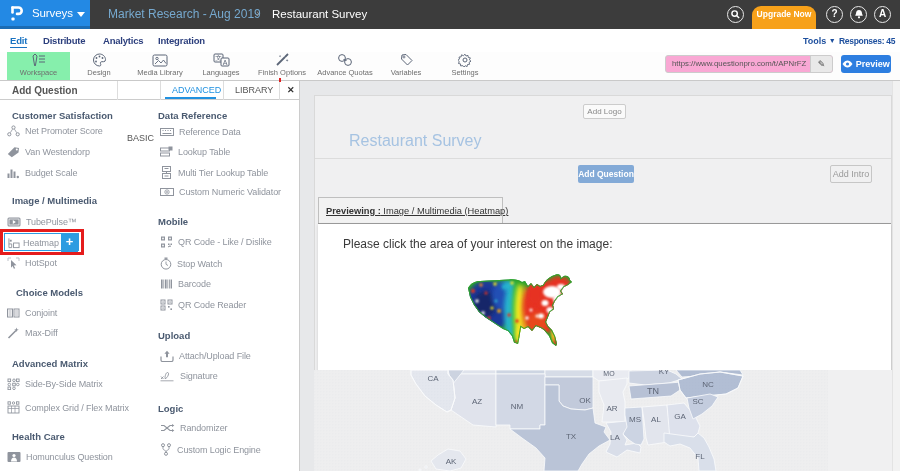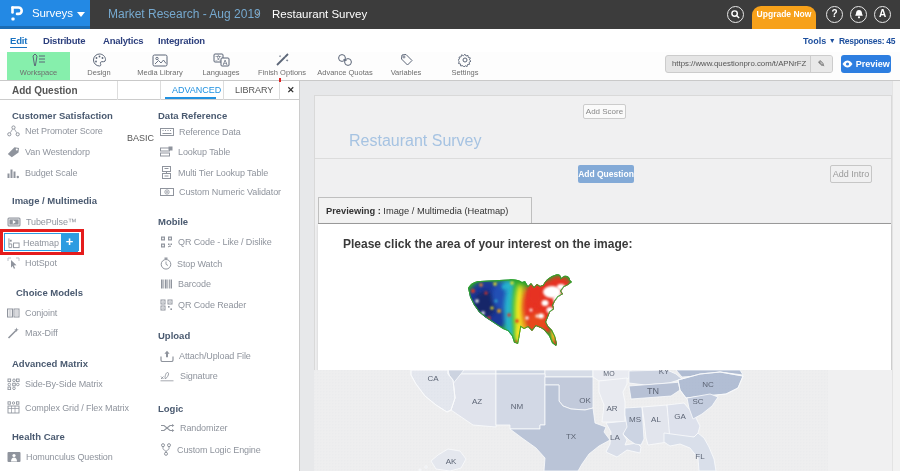--- a/index.html
+++ b/index.html
@@ -20,21 +20,21 @@
 #nav2 .t{position:absolute;top:6px;font-size:9.5px;font-weight:bold;letter-spacing:-0.2px;color:#2c3f7d;white-space:nowrap;}
 #nav2 .active{color:#1a73c2;border-bottom:1px solid #1a73c2;padding-bottom:1px;}
 #tools{position:absolute;left:803px;top:7px;font-size:9px;font-weight:bold;color:#1d4f9e;white-space:nowrap;}
 #resp{position:absolute;left:839px;top:7px;font-size:8.5px;font-weight:bold;letter-spacing:-0.3px;color:#1d4f9e;white-space:nowrap;}
 
 #toolbar{position:absolute;left:0;top:52px;width:900px;height:29px;background:#fdfdfd;border-bottom:1px solid #c9c9c9;}
 .tbitem{position:absolute;top:0;height:28px;text-align:center;}
 .tbitem .ic{height:15px;margin-top:1px;}
 .tbitem .lb{font-size:7.5px;color:#6e6e6e;margin-top:0px;}
 #tb0{background:#86efac;}
-#urlbox{position:absolute;left:665px;top:3px;width:168px;height:18px;border:1px solid #ccc;border-radius:3px;background:#e5e5e5;font-size:7.8px;color:#555;line-height:16px;padding-left:6px;white-space:nowrap;}
+#urlbox{position:absolute;left:665px;top:3px;width:168px;height:18px;border:1px solid #ccc;border-radius:3px;background:#f9a8d4;font-size:7.8px;color:#555;line-height:16px;padding-left:6px;white-space:nowrap;}
 #urlpencil{position:absolute;right:0;top:0;width:22px;height:16px;background:#e9e9e9;border-left:1px solid #ccc;border-radius:0 2px 2px 0;text-align:center;font-size:9px;color:#444;}
 #previewbtn{position:absolute;left:841px;top:3px;width:50px;height:18px;background:#2d7ee0;border-radius:3px;color:#fff;font-size:9px;font-weight:bold;text-align:center;line-height:18px;}
 
 #lpanel{position:absolute;left:0;top:81px;width:300px;height:390px;background:#fff;border-right:1px solid #ccc;}
 #phead{position:absolute;left:0;top:0;width:299px;height:19px;border-bottom:1px solid #ccc;}
 #phead .ttl{position:absolute;left:12px;top:4px;font-size:10px;font-weight:bold;color:#555;}
 #phead .tab{position:absolute;top:4px;font-size:9px;color:#555;}
 #phead .sep{position:absolute;top:0;width:1px;height:19px;background:#ddd;}
 #phead .adv{color:#2191e0;}
 #advline{position:absolute;left:165px;top:16px;width:51px;height:2px;background:#2191e0;}
@@ -48,22 +48,22 @@
 
 #content{position:absolute;left:300px;top:81px;width:600px;height:390px;background:#e7e8ea;}
 #scrollstrip{position:absolute;left:592px;top:0;width:8px;height:390px;background:#f2f2f2;border-left:1px solid #e3e3e3;}
 #spanel{position:absolute;left:14px;top:14px;width:578px;height:376px;background:#f0f0f1;border:1px solid #d9d9d9;}
 #addlogo{position:absolute;left:268px;top:8px;width:43px;height:15px;background:#fafafa;border:1px solid #ccc;border-radius:2px;font-size:8px;color:#888;text-align:center;line-height:13px;}
 #stitle{position:absolute;left:34px;top:36px;font-size:16px;color:#a6c3e2;}
 #sdivider{position:absolute;left:0px;top:62px;width:576px;height:1px;background:#dcdcdc;}
 #addq{position:absolute;left:263px;top:69px;width:56px;height:18px;background:#83aad7;border-radius:2px;color:#fff;font-size:8.5px;font-weight:bold;text-align:center;line-height:18px;white-space:nowrap;}
 #addintro{position:absolute;right:19px;top:69px;width:42px;height:18px;border:1px solid #c6c6c6;border-radius:2px;font-size:9px;color:#9a9a9a;text-align:center;line-height:16px;}
 #pcard{position:absolute;left:18px;top:116px;width:573px;height:174px;}
-#ptab{position:absolute;left:0px;top:0;width:214px;height:26px;background:#f2f2f2;border:1px solid #bfbfbf;border-bottom:none;font-size:9.3px;color:#333;line-height:26px;padding-left:7px;white-space:nowrap;}
-#pbody{position:absolute;left:0;top:26px;width:573px;height:148px;background:#fff;border-top:1px solid #999;box-shadow:0 2px 3px rgba(0,0,0,.15);font-weight:bold;}
+#ptab{position:absolute;left:0px;top:0;width:185px;height:26px;background:#f2f2f2;border:1px solid #bfbfbf;border-bottom:none;font-size:9.3px;color:#333;line-height:26px;padding-left:7px;white-space:nowrap;text-decoration:underline;}
+#pbody{position:absolute;left:0;top:26px;width:573px;height:148px;background:#fff;border-top:1px solid #999;box-shadow:0 2px 3px rgba(0,0,0,.15);}
 #ptext{position:absolute;left:25px;top:13px;font-size:12px;color:#3a3a3a;white-space:nowrap;}
 #heatimg{position:absolute;left:147px;top:48px;}
 #mapwrap{position:absolute;left:14px;top:289px;width:578px;height:101px;overflow:hidden;}
 </style>
 </head>
 <body>
 
 <div id="topbar">
   <div id="logoblk">
     <svg class="abs" style="left:11px;top:6px" width="12" height="16" viewBox="0 0 12 16">
@@ -358,21 +358,21 @@
           <circle cx="3" cy="2.2" r="1.5" fill="none" stroke="#8f949d"></circle>
           <circle cx="9" cy="2.2" r="1.5" fill="none" stroke="#8f949d"></circle>
           <circle cx="6" cy="10.8" r="1.5" fill="none" stroke="#8f949d"></circle>
           <path d="M3,3.7 v2 c0,1.5 3,1.5 3,3 M9,3.7 v2 c0,1.5 -3,1.5 -3,3 v0.6" fill="none" stroke="#8f949d" stroke-width="0.9"></path>
         </svg>Custom Logic Engine</div>
   </div>
 </div>
 
 <div id="content">
   <div id="spanel">
-    <div id="addlogo">Add Score</div>
+    <div id="addlogo">Add Logo</div>
     <div id="stitle">Restaurant Survey</div>
     <div id="sdivider"></div>
     <div id="addq">Add Question</div>
     <div id="addintro">Add Intro</div>
   </div>
   <div id="pcard">
     <div id="ptab"><b>Previewing :</b> Image / Multimedia (Heatmap)</div>
     <div id="pbody">
       <div id="ptext">Please click the area of your interest on the image:</div>
       <div id="heatimg"><svg width="115" height="79" viewBox="0 0 115 79">

